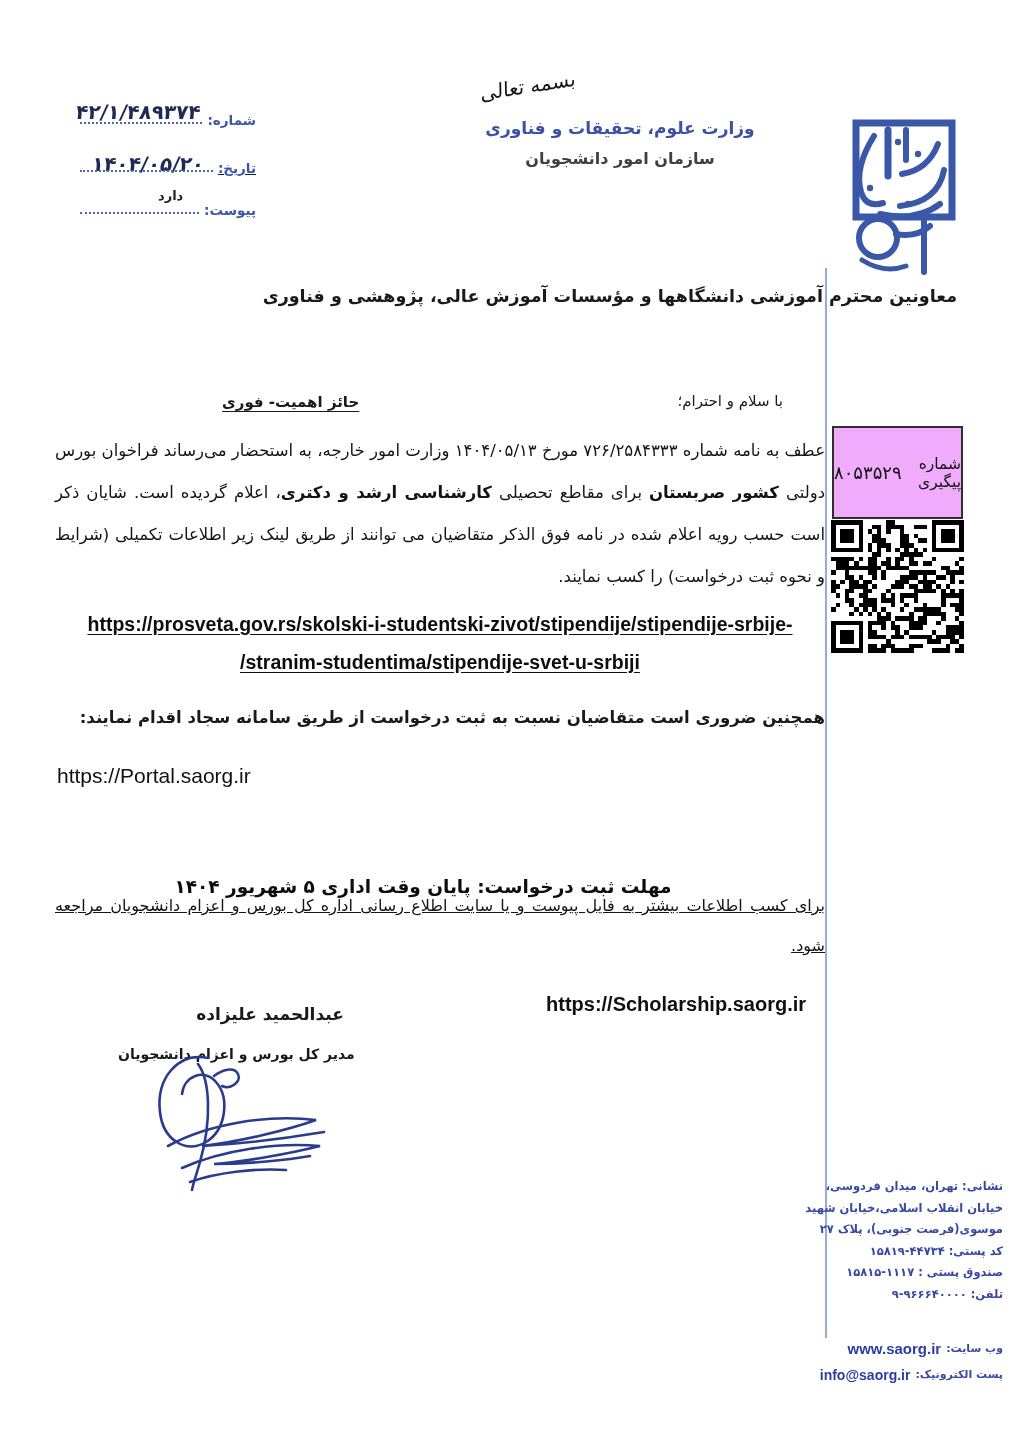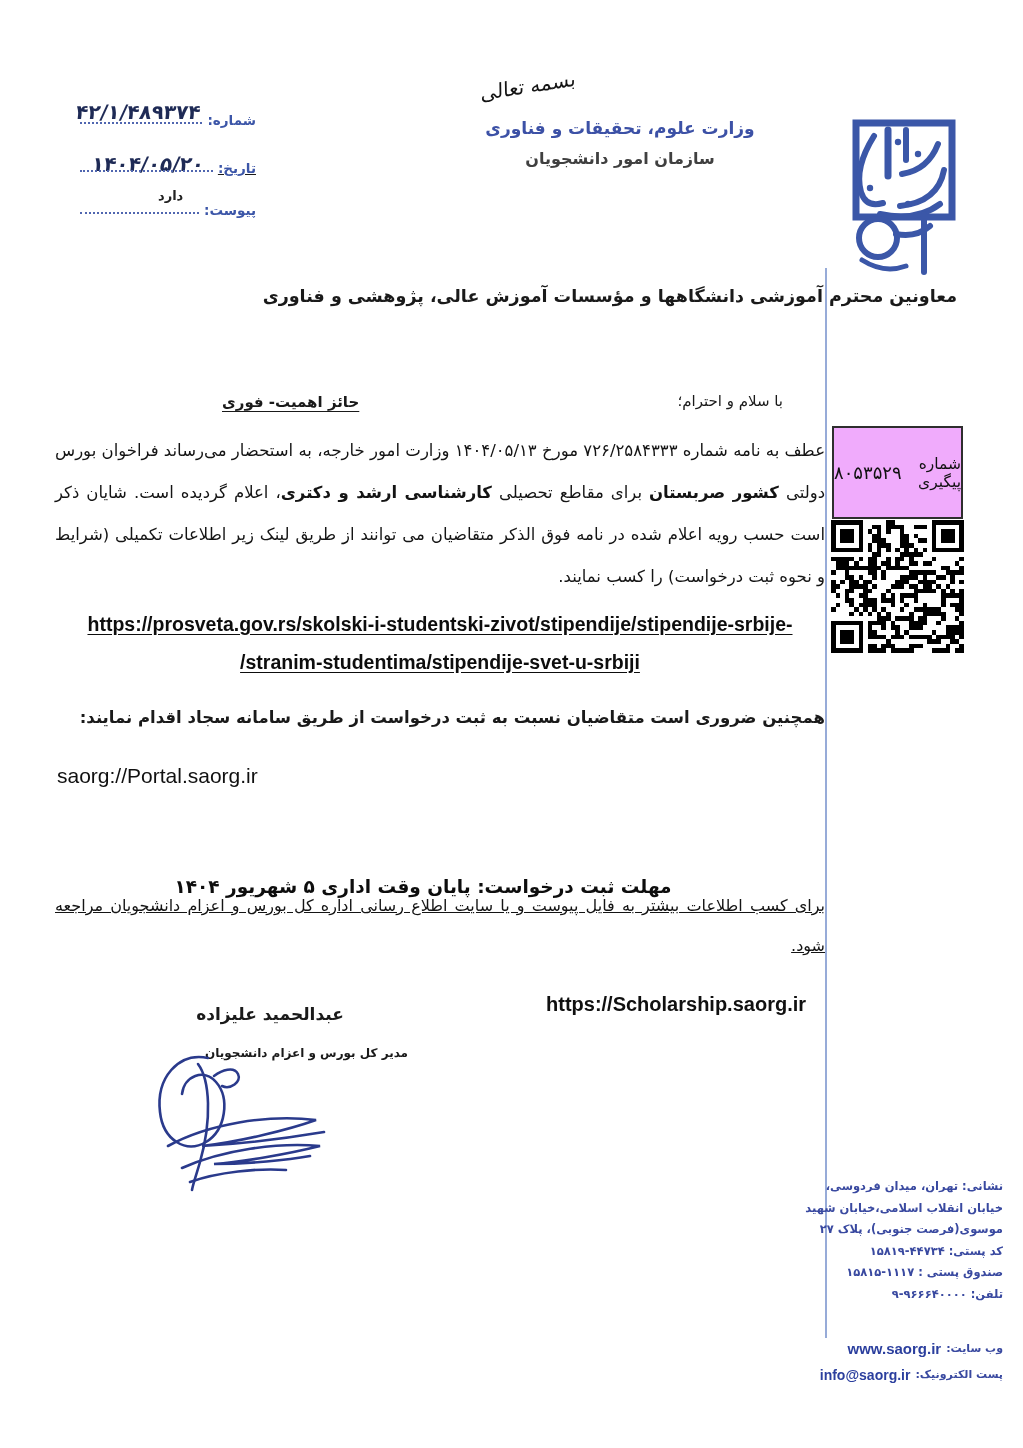--- a/index.html
+++ b/index.html
@@ -53,22 +53,22 @@
   .portal{left:57px;top:764px;font-family:"Liberation Sans",sans-serif;
           font-size:21px;font-weight:500;color:#101010;direction:ltr;}
   .deadline{left:55px;right:232px;top:829px;text-align:center;direction:rtl;
             font-weight:700;font-size:18.5px;color:#0d0d0d;margin-top:47px;}
   .scholar{left:546px;top:993px;font-family:"Liberation Sans",sans-serif;
            font-size:20px;font-weight:600;color:#101010;direction:ltr;}
 
   
   .signame{left:150px;top:1004px;width:240px;text-align:center;font-weight:700;
            font-size:17px;direction:rtl;}
-  .sigtitle{left:118px;top:1046px;width:290px;text-align:right;font-weight:700;
-            font-size:12px;direction:rtl;}
+  .sigtitle{left:118px;top:1046px;width:290px;text-align:left;font-weight:700;
+            font-size:14px;direction:rtl;}
   .sigscribble{left:138px;top:1050px;width:215px;height:145px;z-index:2;pointer-events:none;}
 
   
   .addrblock{right:20px;top:1176px;width:198px;direction:rtl;text-align:right;
              color:#3949a0;font-size:11.5px;font-weight:600;line-height:21.5px;}
   .addrblock .row{display:flex;direction:rtl;justify-content:flex-start;gap:4px;}
   .num-ltr{direction:ltr;unicode-bidi:isolate;}
   .webblock{right:20px;top:1336px;width:205px;direction:rtl;}
   .webrow{display:flex;direction:rtl;align-items:center;justify-content:flex-start;gap:5px;line-height:26px;}
   .webrow .wl{color:#3949a0;font-size:11px;font-weight:600;white-space:nowrap;}
@@ -474,21 +474,21 @@
   <div class="abs urgent">حائز اهمیت- فوری</div>
 
   <div class="abs para para1"><span>عطف به نامه شماره ۷۲۶/۲۵۸۴۳۳۳ مورخ ۱۴۰۴/۰۵/۱۳ وزارت امور خارجه، به استحضار می‌رساند فراخوان بورس دولتی </span><span class="b">کشور  صربستان</span><span> برای مقاطع تحصیلی </span><span class="b">کارشناسی ارشد و دکتری</span><span>، اعلام گردیده است. شایان ذکر است حسب رویه اعلام شده در نامه فوق الذکر متقاضیان می توانند از طریق لینک زیر اطلاعات تکمیلی (شرایط و نحوه ثبت درخواست) را کسب نمایند.</span></div>
 
   <div class="abs instr">همچنین ضروری است متقاضیان نسبت به ثبت درخواست از طریق سامانه سجاد اقدام نمایند:</div>
 
   <div class="abs biglink">
     <div><span>https://prosveta.gov.rs/skolski-i-studentski-zivot/stipendije/stipendije-srbije-</span></div>
     <div><span>/stranim-studentima/stipendije-svet-u-srbiji</span></div>
   </div>
-  <div class="abs portal">saorg://Portal.saorg.ir</div>
+  <div class="abs portal">https://Portal.saorg.ir</div>
   <div class="abs deadline">مهلت ثبت درخواست: پایان وقت اداری ۵ شهریور ۱۴۰۴</div>
   <div class="abs para para2">برای کسب اطلاعات بیشتر به فایل پیوست و یا سایت اطلاع رسانی اداره کل بورس و اعزام دانشجویان مراجعه شود.</div>
   <div class="abs scholar">https://Scholarship.saorg.ir</div>
 
   <div class="abs signame">عبدالحمید علیزاده</div>
   <div class="abs sigtitle">مدیر کل بورس و اعزام دانشجویان</div>
   <svg class="abs sigscribble" viewBox="0 0 215 145">
     <g stroke="#2a3a8c" stroke-width="2.6" fill="none" stroke-linecap="round">
       <path d="M 70 8 C 40 2, 18 28, 22 62 C 25 90, 48 104, 68 92 C 88 80, 92 48, 78 32 C 66 18, 46 26, 44 44"></path>
       <path d="M 60 14 C 72 30, 74 70, 62 112 C 58 126, 55 134, 54 140"></path>

